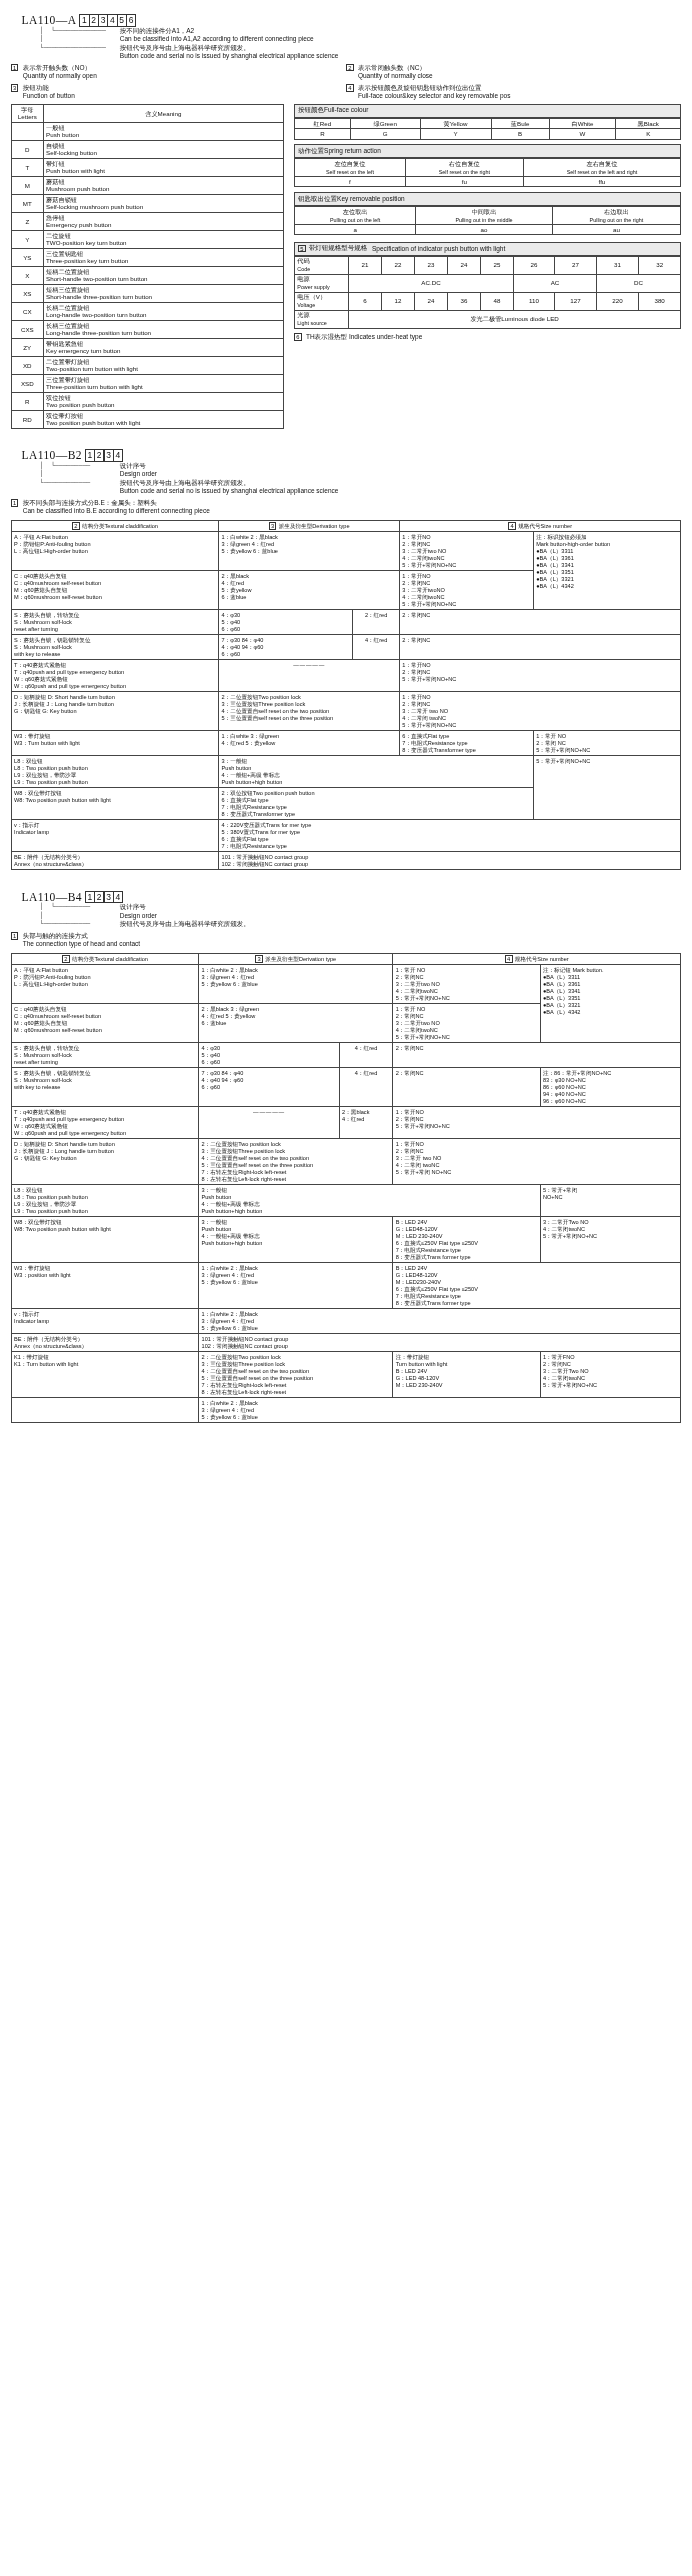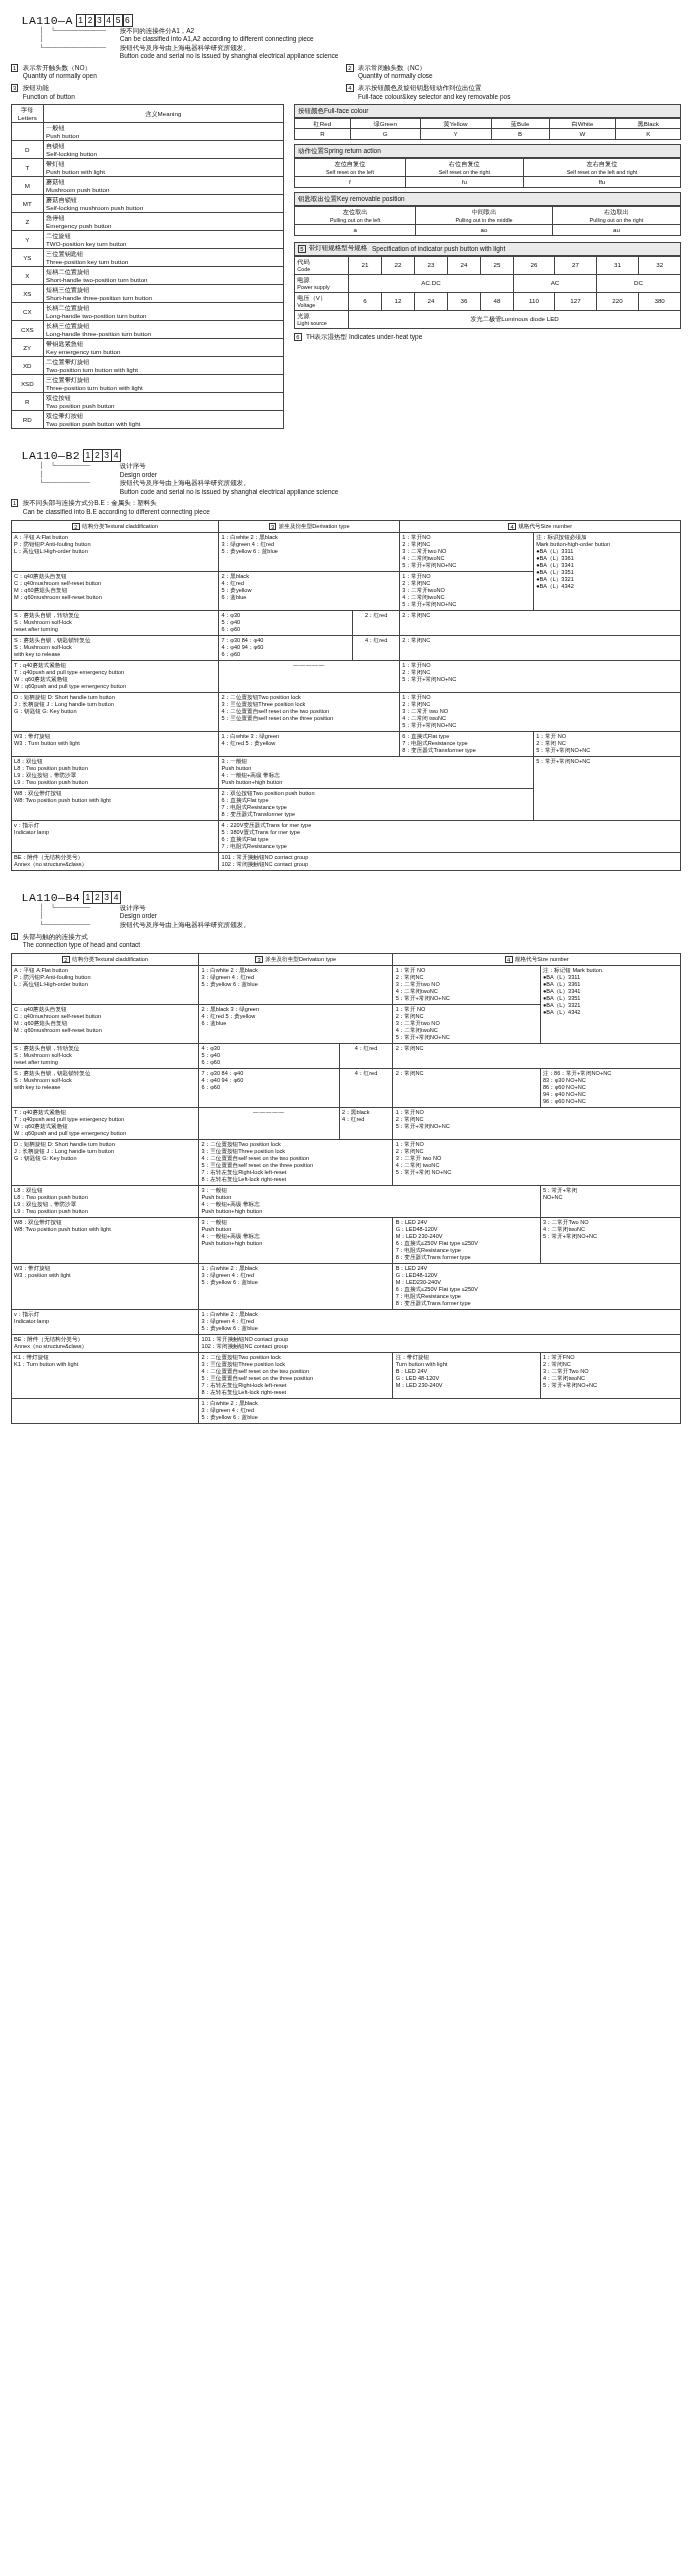--- a/index.html
+++ b/index.html
@@ -10,21 +10,21 @@
     background: #ffffff;
     font-family: "Liberation Sans", sans-serif;
     font-size: 7px;
     color: #111111;
   }
   .page { width: 692px; position: relative; padding: 10.8px 10.8px 23px 10.8px; }
 
   
   .sec { position: relative; margin-bottom: 6.2px; }
   .code-head { font-size: 11.5px; letter-spacing: 0.4px; margin: 3.1px 0 0 10.8px; display: flex; align-items: center; }
-  .code-head .txt { font-family: Liberation Mono, monospace; }
+  .code-head .txt { font-family: Liberation Serif, serif; }
   .code-boxes { display: inline-flex; margin-left: 3.1px; }
   .code-boxes span {
     display: inline-block;
     min-width: 10px;
     padding: 0 1.5px;
     border: 0.8px solid #333;
     text-align: center;
     font-size: 8.5px;
     line-height: 10.8px;
     margin-right: -0.8px;

